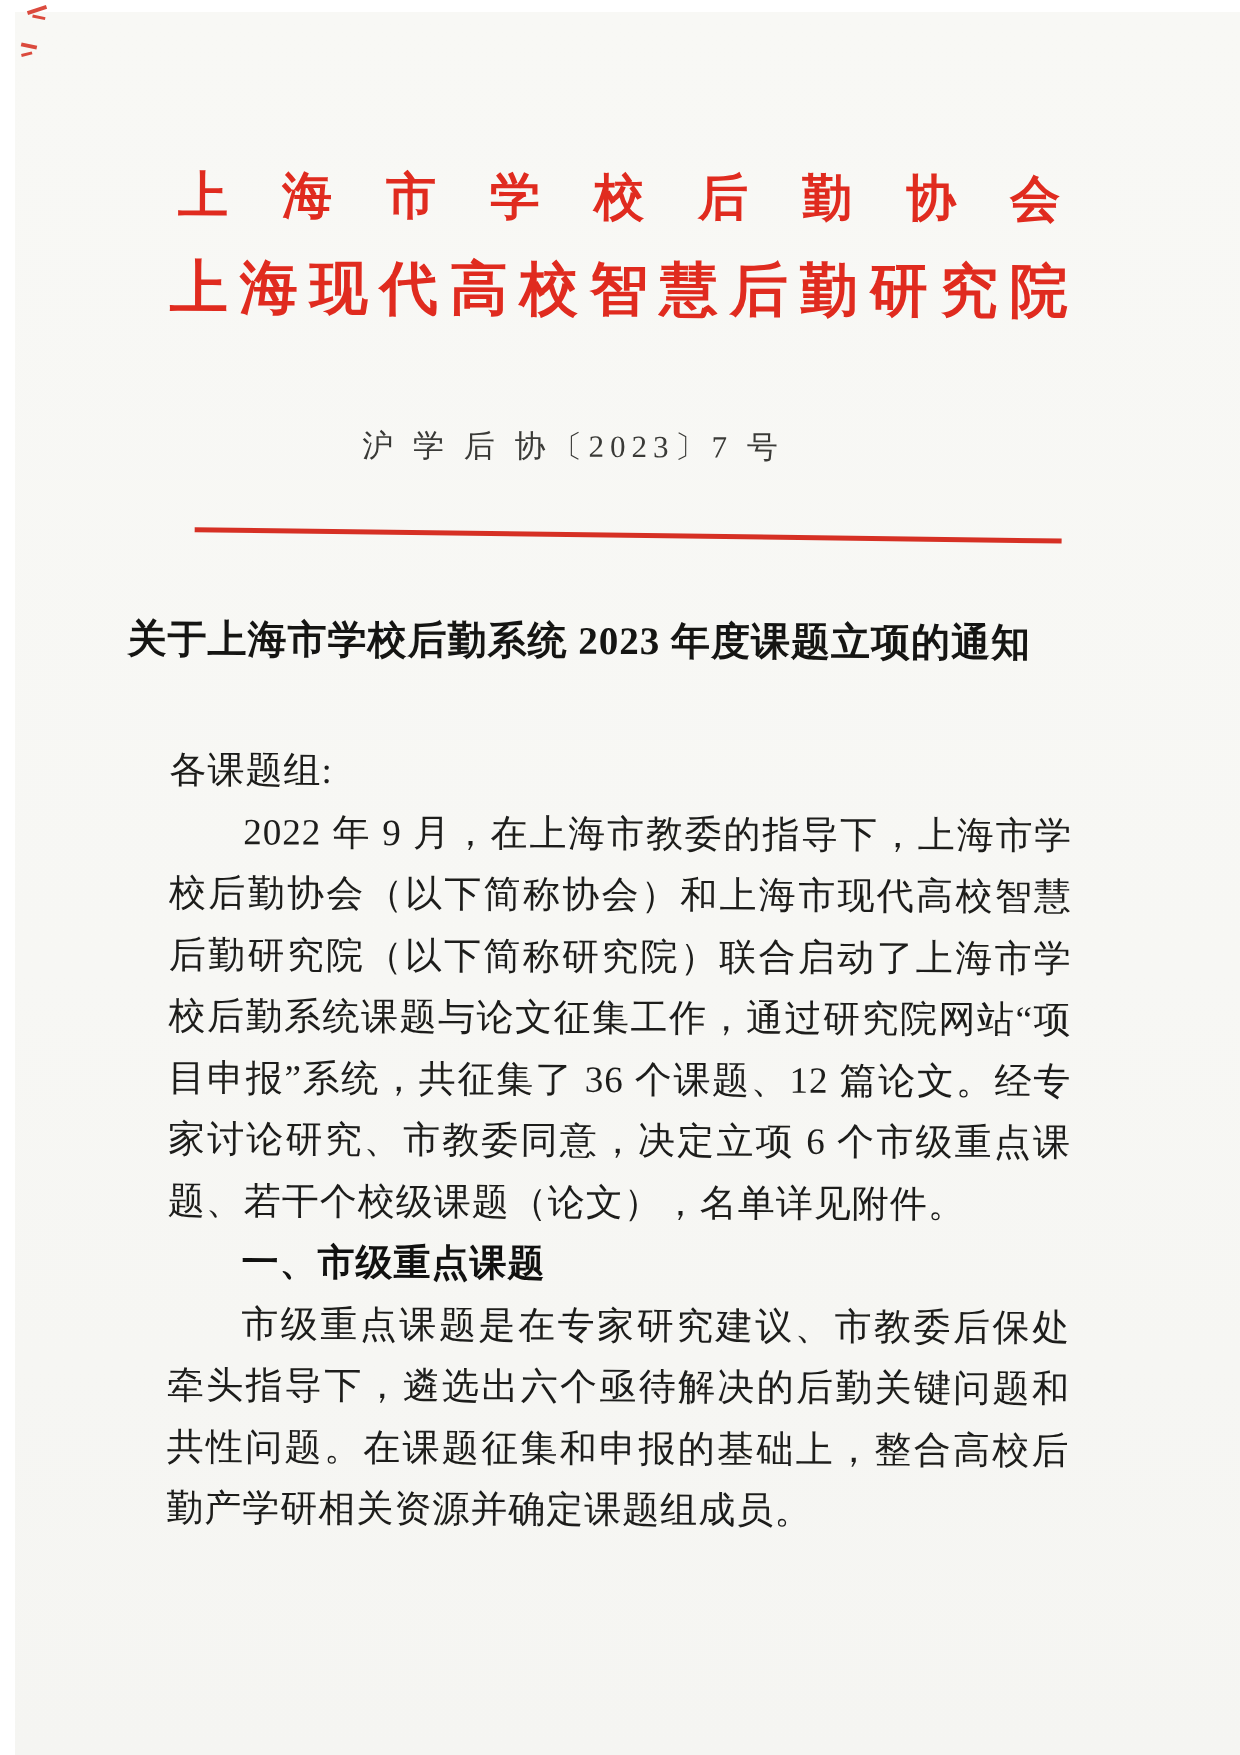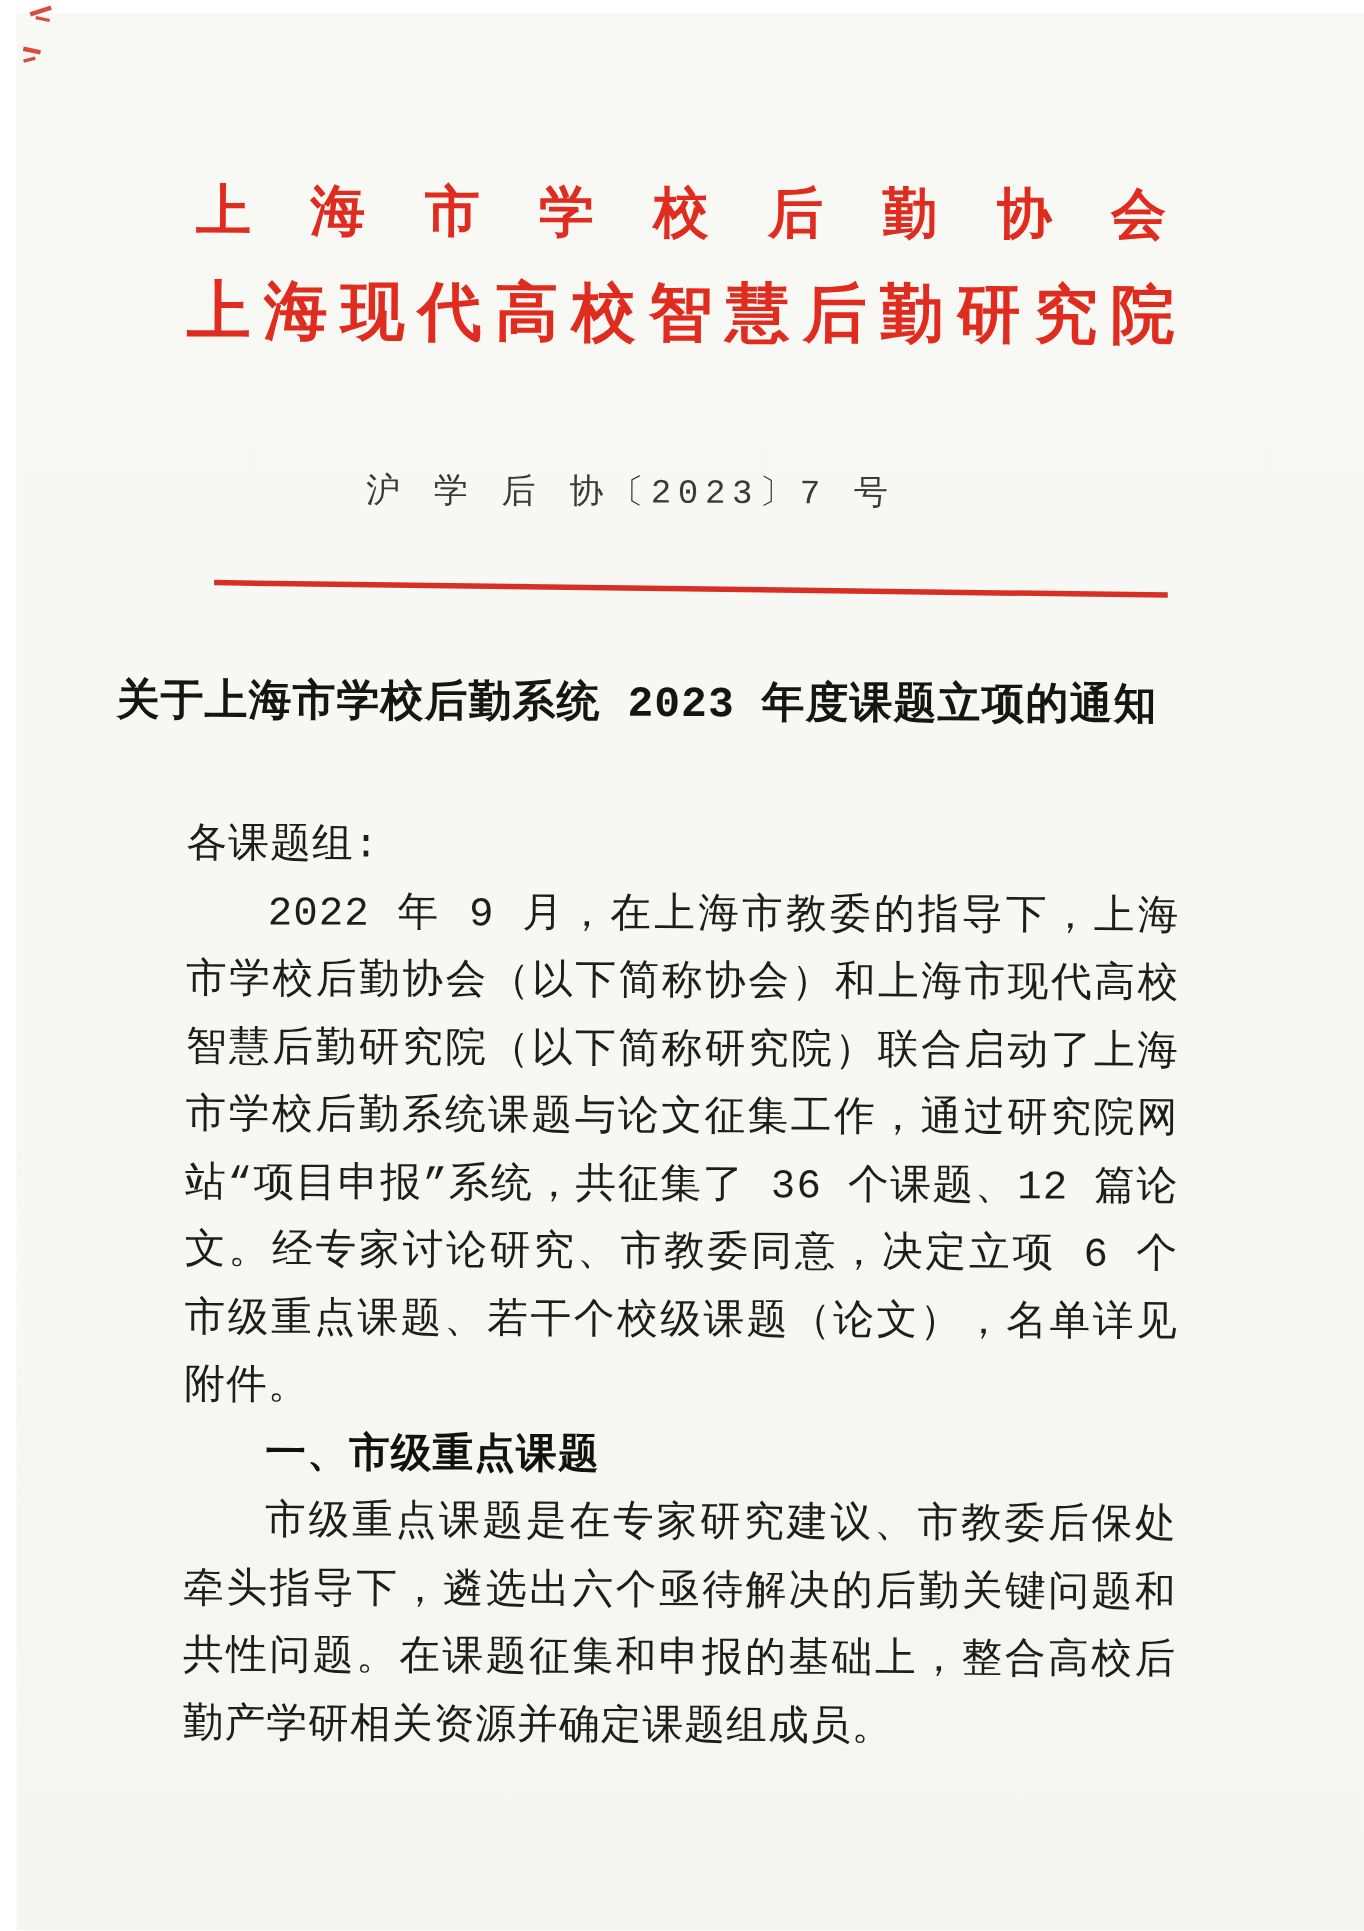--- a/index.html
+++ b/index.html
@@ -4,21 +4,21 @@
 <style>
   * { margin: 0; padding: 0; box-sizing: border-box; }
   html, body { background: #ffffff; }
   .page {
     position: relative;
     width: 1240px;
     height: 1755px;
     margin: 0 auto;
     overflow: hidden;
     background: #ffffff;
-    font-family: Liberation Mono, monospace;
+    font-family: Liberation Serif, serif;
   }
   
   .paper {
     position: absolute;
     left: 15px; top: 12px; right: 0; bottom: 0;
     background: linear-gradient(180deg, #f8f8f5 0%, #f7f7f4 55%, #f5f5f2 100%);
   }
   .content {
     position: absolute;
     left: 0; top: 0; right: 0; bottom: 0;

